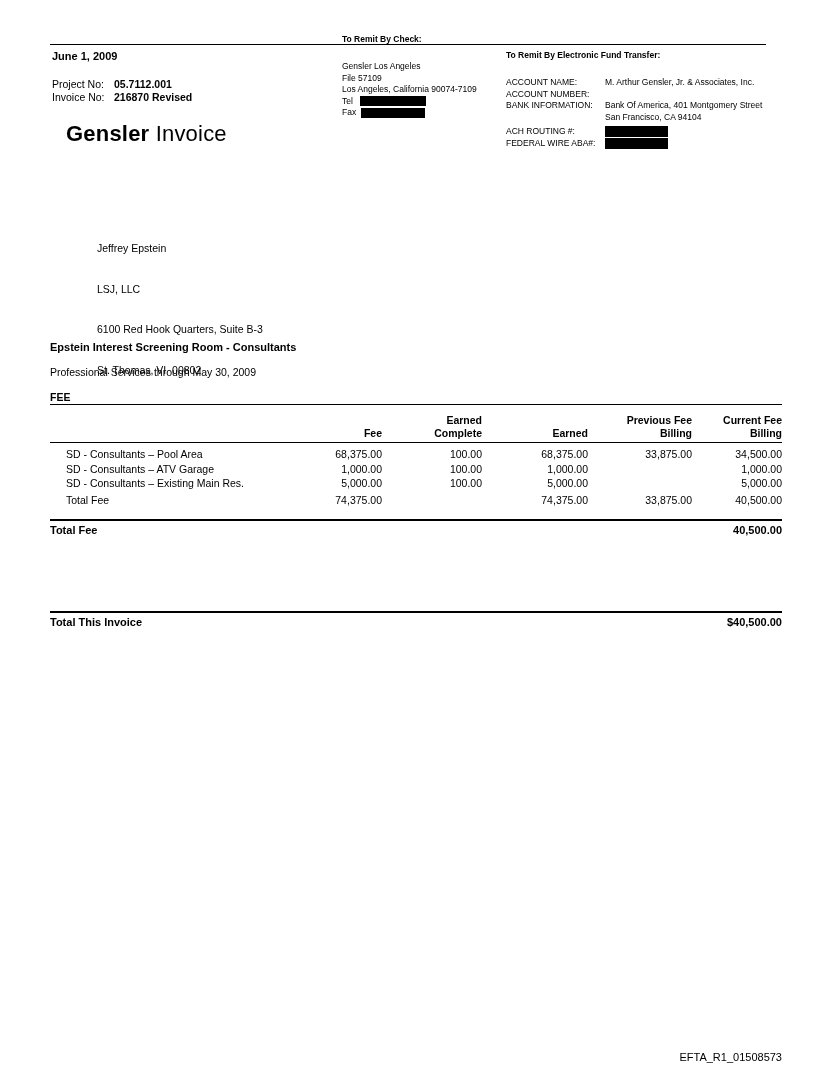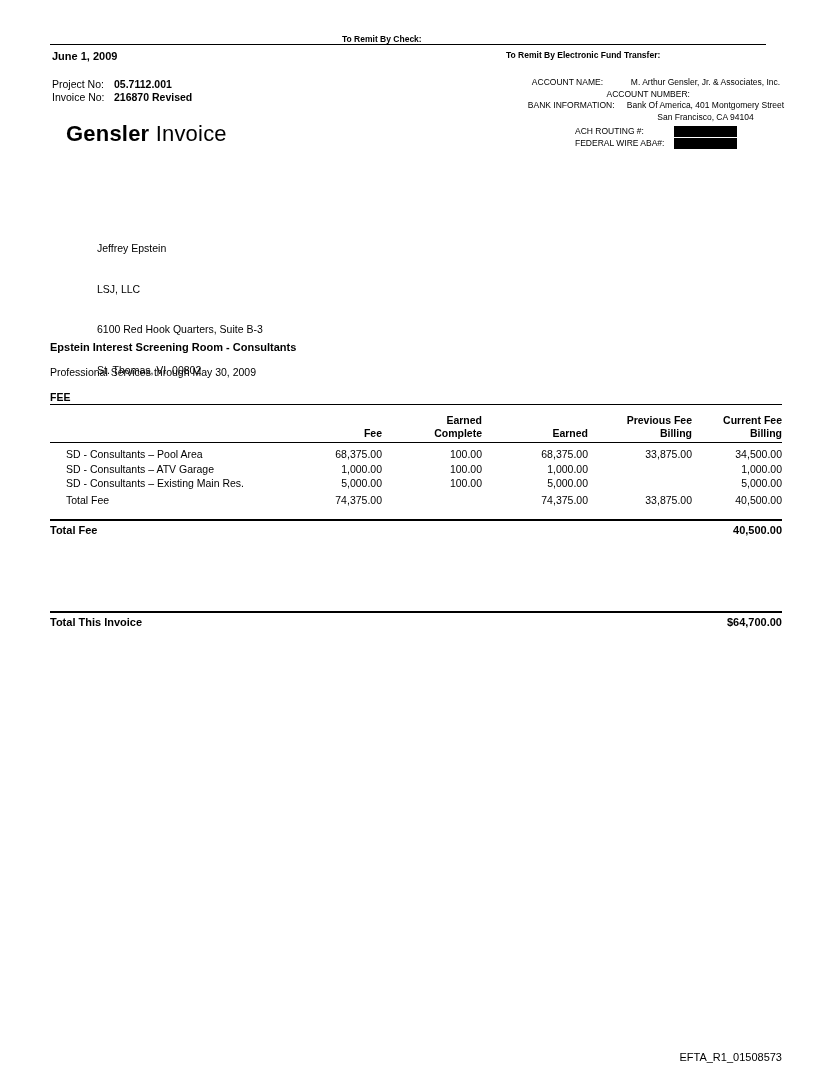--- a/index.html
+++ b/index.html
@@ -14,21 +14,21 @@
 
   .hdr-date{left:52px;top:50px;font-size:11px;font-weight:bold;}
   .hdr-proj{left:52px;top:78px;font-size:10.5px;line-height:13px;}
   .lblrow{display:flex;}
   .lbl{width:62px;flex:none;}
   .logo{left:66px;top:121px;font-size:22px;letter-spacing:0.2px;}
 
   .remit-title{font-size:8.5px;font-weight:bold;line-height:11px;}
   .remit-body{margin-top:16px;}
   .telfax{display:flex;align-items:center;}
-  .eft-row{display:flex;justify-content:center;}
+  .eft-row{display:flex;}
   .eft-lbl{width:99px;flex:none;}
   .eft-val{white-space:nowrap;}
 
   .recipient{left:97px;top:215px;font-size:10.5px;line-height:13.5px;white-space:pre;}
 
   .ftable{font-size:10.5px;}
   .thead{display:flex;font-weight:bold;border-bottom:1px solid #000;padding-bottom:3px;}
   .hline{line-height:12.5px;min-height:12.5px;}
   .c{box-sizing:border-box;}
   .col-desc{width:232px;padding-left:16px;}
@@ -65,20 +65,33 @@
     </div>
   </div>
 
   <div class="abs logo">
     <span class="b">Gensler</span>
     <span>Invoice</span>
   </div>
 
   <div class="abs small" style="left:342px;top:34px;width:165px;">
     <div class="remit-title">To Remit By Check:</div>
+    <div class="remit-body">
+      <div>Gensler Los Angeles</div>
+      <div>File 57109</div>
+      <div>Los Angeles, California 90074-7109</div>
+      <div class="telfax">
+        <span>Tel</span>
+        <span class="redact" style="width:66px;height:10px;margin-left:7px;"></span>
+      </div>
+      <div class="telfax">
+        <span>Fax</span>
+        <span class="redact" style="width:64px;height:10px;margin-left:5px;"></span>
+      </div>
+    </div>
   </div>
 
   <div class="abs small" style="left:506px;top:50px;width:300px;">
     <div class="remit-title">To Remit By Electronic Fund Transfer:</div>
     <div class="remit-body">
       <div class="eft-row">
         <span class="eft-lbl">ACCOUNT NAME:</span>
         <span class="eft-val">M. Arthur Gensler, Jr. &amp; Associates, Inc.</span>
       </div>
       <div class="eft-row">
@@ -182,18 +195,18 @@
 
   <div class="rule2" style="left:50px;top:519px;width:732px;"></div>
   <div class="abs totrow" style="left:50px;top:524px;width:732px;">
     <span>Total Fee</span>
     <span>40,500.00</span>
   </div>
 
   <div class="rule2" style="left:50px;top:611px;width:732px;"></div>
   <div class="abs totrow" style="left:50px;top:616px;width:732px;">
     <span>Total This Invoice</span>
-    <span>$64,700.00</span>
+    <span>$40,500.00</span>
   </div>
 
   <div class="abs docid" style="left:50px;top:1051px;width:732px;">EFTA_R1_01508573</div>
 
 </div>
 
 </body></html>

